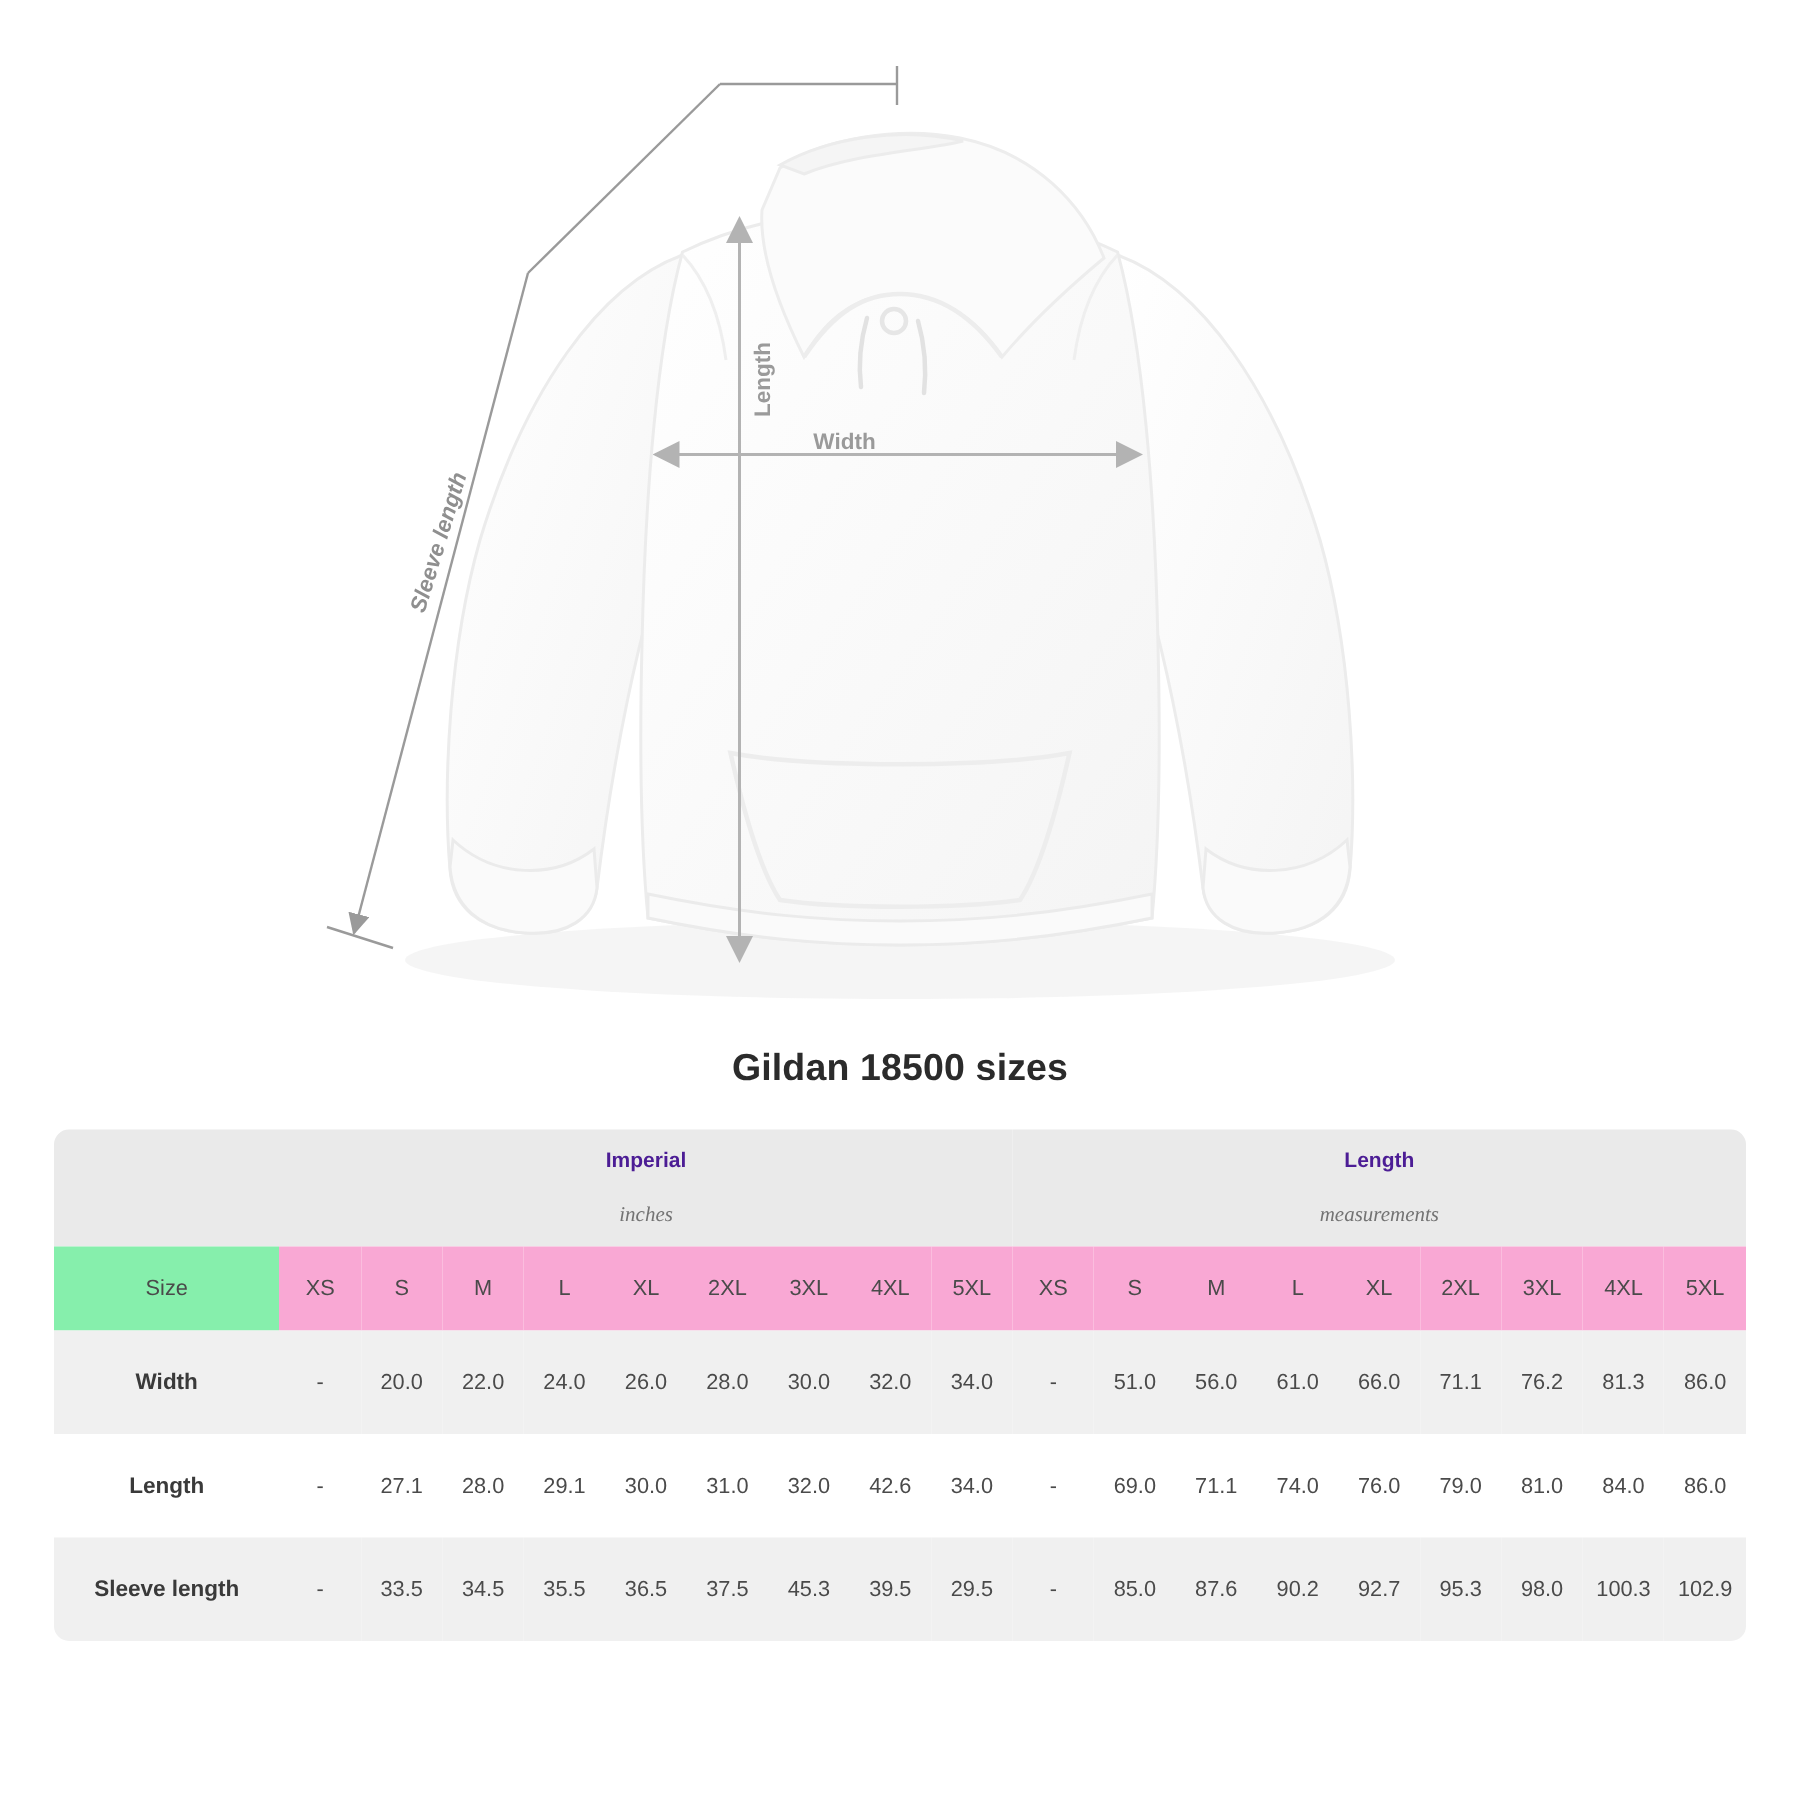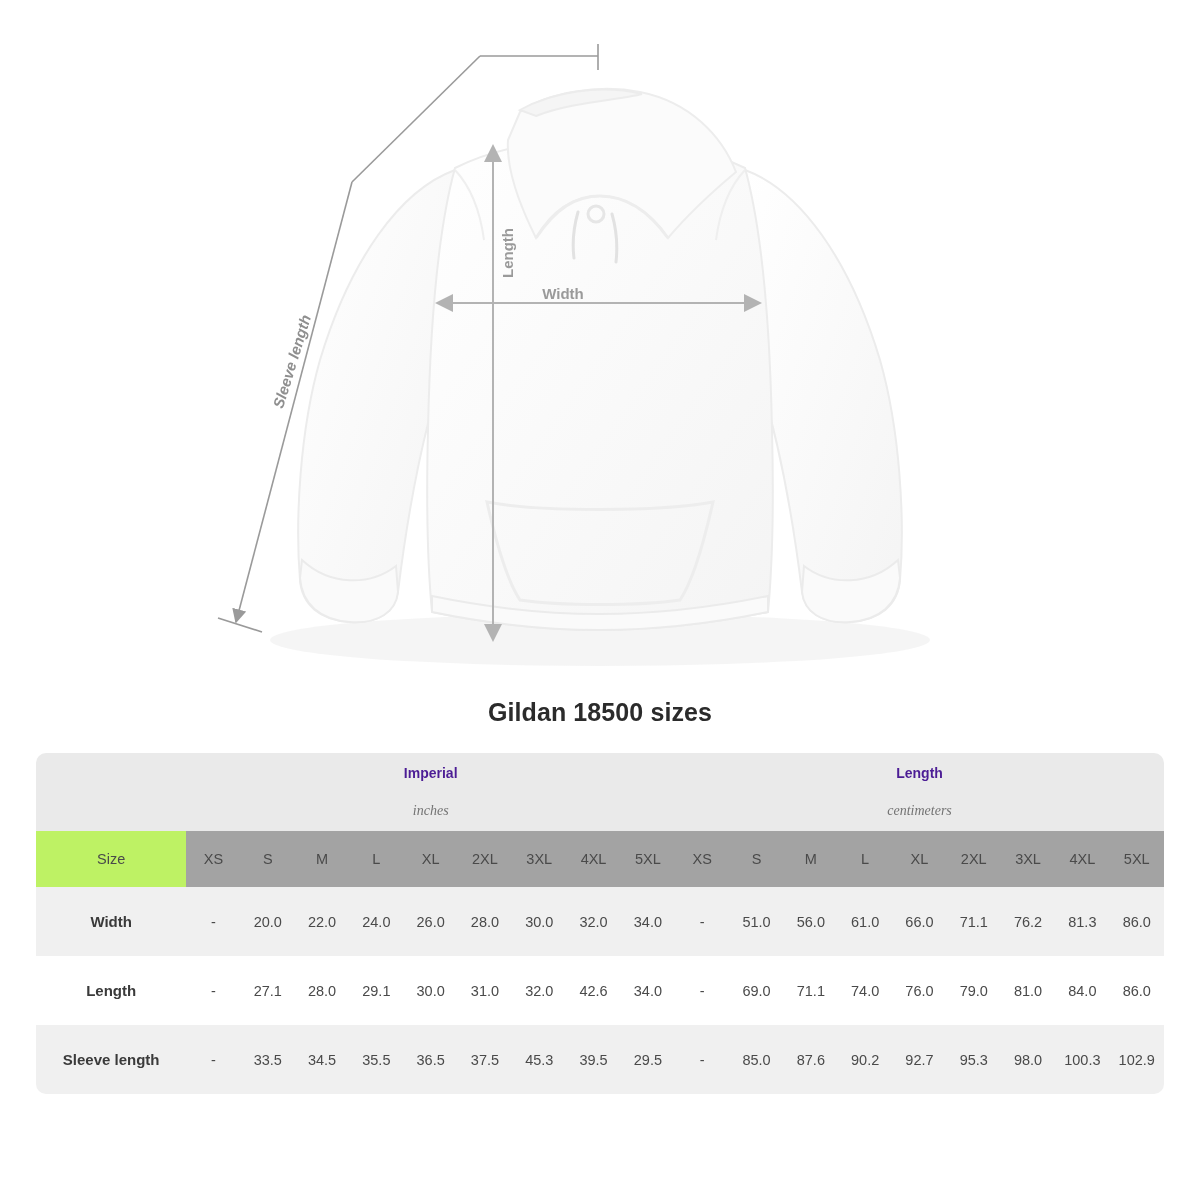--- a/index.html
+++ b/index.html
@@ -83,27 +83,27 @@
     font-style: italic;
     color: #737373;
     margin-top: 20px;
     font-family: Liberation Serif, serif;
   }
   .unit-row td.corner {
     background: #eaeaea;
   }
   .head-row td {
     height: 56px;
-    background: #a3a3a3;
+    background: #f9a8d4;
     font-weight: bold;
     color: #3a3a3a;
     font-size: 15px;
   }
   .head-row td.rowlabel {
-    background: #bef264;
+    background: #86efac;
   }
   .data-row td {
     height: 69px;
     background: #ffffff;
     color: #4d4d4d;
     font-size: 15px;
   }
   .data-row.alt td {
     background: #f0f0f0;
   }
@@ -214,21 +214,21 @@
     </colgroup>
     <tbody>
       <tr class="unit-row">
         <td class="corner"></td>
         <td class="unit-cell" colspan="9">
           <div class="unit-name">Imperial</div>
           <div class="unit-sub">inches</div>
         </td>
         <td class="unit-cell" colspan="9">
           <div class="unit-name">Length</div>
-          <div class="unit-sub">centimeters</div>
+          <div class="unit-sub">measurements</div>
         </td>
       </tr>
 
       <tr class="head-row">
         <td class="rowlabel">Size</td>
         <td>XS</td>
         <td>S</td>
         <td>M</td>
         <td>L</td>
         <td>XL</td>

